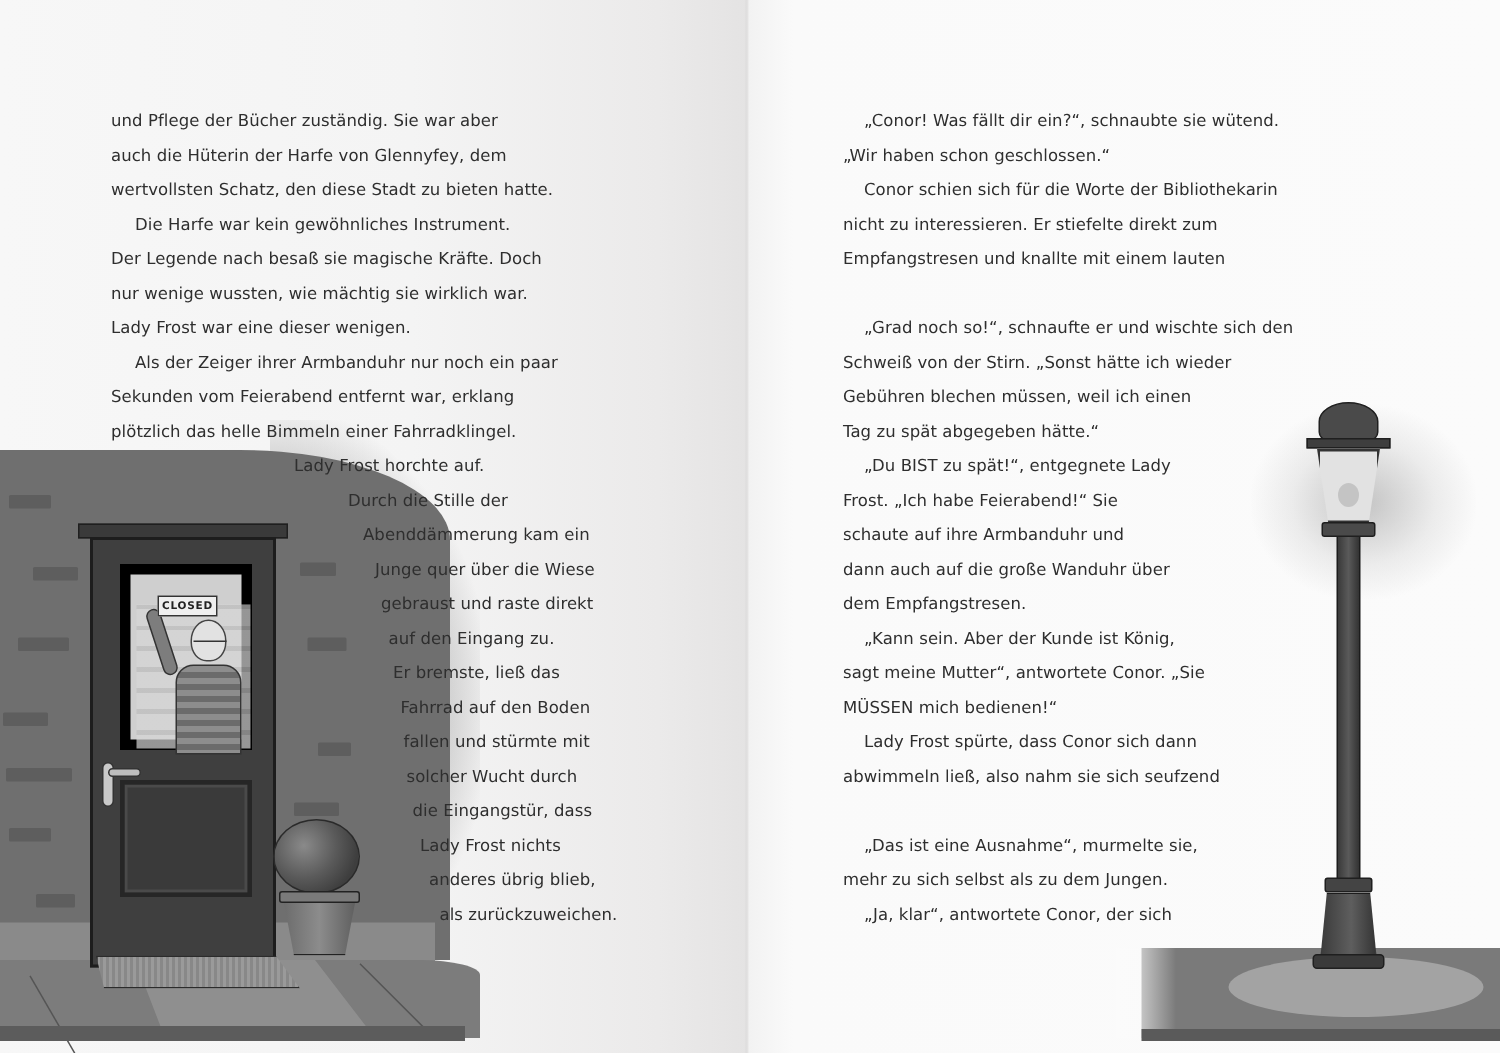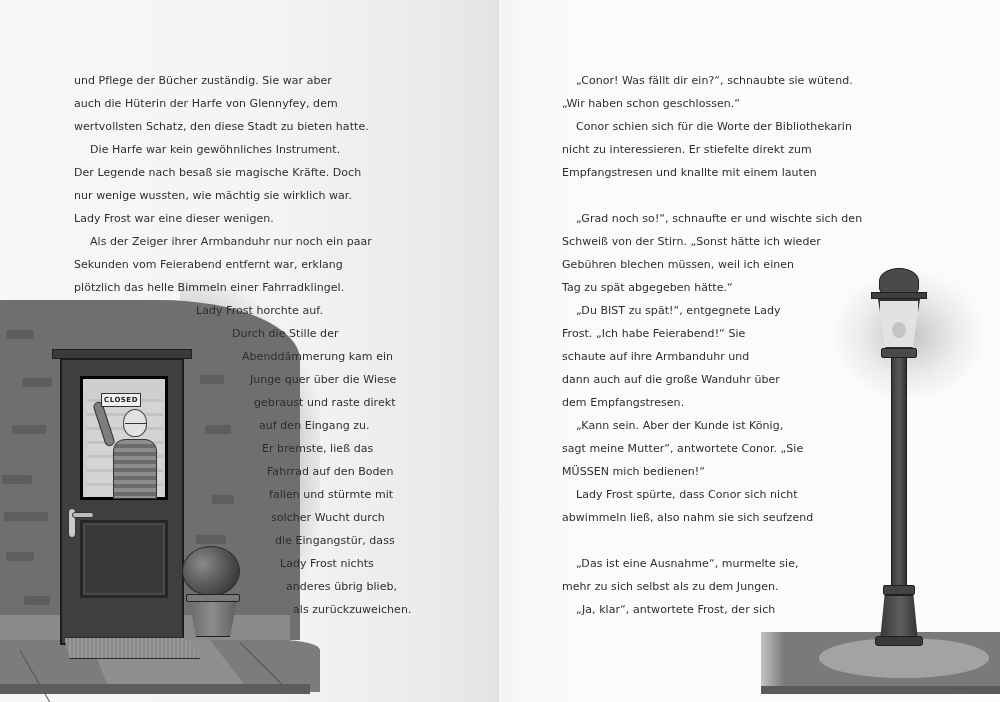--- a/index.html
+++ b/index.html
@@ -54,21 +54,21 @@
     clip-path: polygon(10% 0, 70% 0, 90% 100%, 20% 100%);
   }
 
   .door-frame-top { position: absolute; left: 52px; top: 349px; width: 140px; height: 10px; background: #3a3a3a; border: 1px solid #1f1f1f; }
   .door {
     position: absolute; left: 60px; top: 358px; width: 124px; height: 287px;
     background: #3f3f3f; border: 2px solid #1d1d1d;
   }
   .door-window {
     position: absolute; left: 18px; top: 16px; width: 88px; height: 124px;
-    background: #cfcfcf; border: 3px solid #000000;
+    background: #cfcfcf; border: 7px solid #000000;
   }
   .shelves {
     position: absolute; left: 4px; top: 20px; width: 76px; height: 96px;
     background: repeating-linear-gradient(to bottom, #bdbdbd 0, #bdbdbd 3px, #d6d6d6 3px, #d6d6d6 14px);
     opacity: 0.7;
   }
   .closed-sign {
     position: absolute; left: 18px; top: 14px; width: 40px; height: 14px;
     background: #efefef; border: 1px solid #333; font-size: 7px; line-height: 12px;
     text-align: center; font-weight: bold; letter-spacing: 0.5px; color: #222;
@@ -269,19 +269,19 @@
     <div class="line" style="left:63px;top:253px">Gebühren blechen müssen, weil ich einen</div>
     <div class="line" style="left:63px;top:276px">Tag zu spät abgegeben hätte.“</div>
     <div class="line" style="left:77px;top:299px">„Du BIST zu spät!“, entgegnete Lady</div>
     <div class="line" style="left:63px;top:322px">Frost. „Ich habe Feierabend!“ Sie</div>
     <div class="line" style="left:63px;top:345px">schaute auf ihre Armbanduhr und</div>
     <div class="line" style="left:63px;top:368px">dann auch auf die große Wanduhr über</div>
     <div class="line" style="left:63px;top:391px">dem Empfangstresen.</div>
     <div class="line" style="left:77px;top:414px">„Kann sein. Aber der Kunde ist König,</div>
     <div class="line" style="left:63px;top:437px">sagt meine Mutter“, antwortete Conor. „Sie</div>
     <div class="line" style="left:63px;top:460px">MÜSSEN mich bedienen!“</div>
-    <div class="line" style="left:77px;top:483px">Lady Frost spürte, dass Conor sich nicht</div>
+    <div class="line" style="left:77px;top:483px">Lady Frost spürte, dass Conor sich dann</div>
     <div class="line" style="left:63px;top:506px">abwimmeln ließ, also nahm sie sich seufzend</div>
     <div class="line" style="left:77px;top:552px">„Das ist eine Ausnahme“, murmelte sie,</div>
     <div class="line" style="left:63px;top:575px">mehr zu sich selbst als zu dem Jungen.</div>
-    <div class="line" style="left:77px;top:598px">„Ja, klar“, antwortete Frost, der sich</div>
+    <div class="line" style="left:77px;top:598px">„Ja, klar“, antwortete Conor, der sich</div>
   </div>
 </div>
 
 </body></html>

